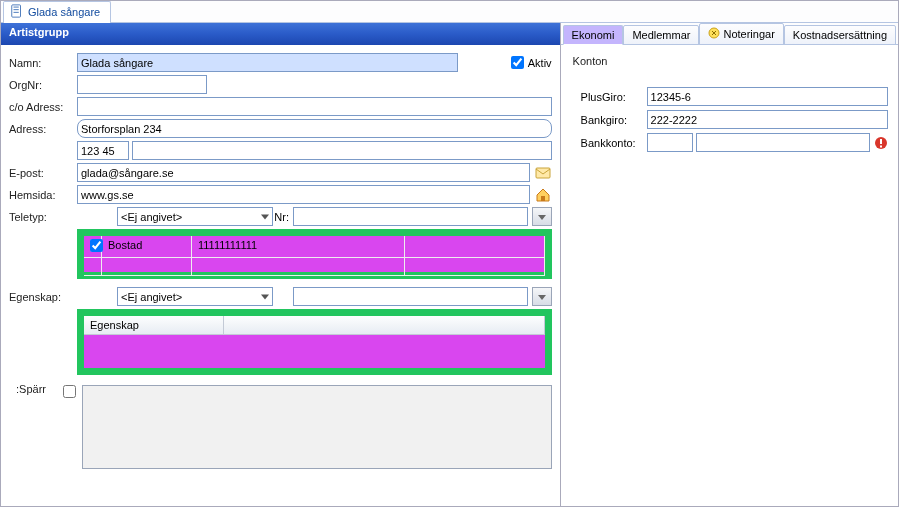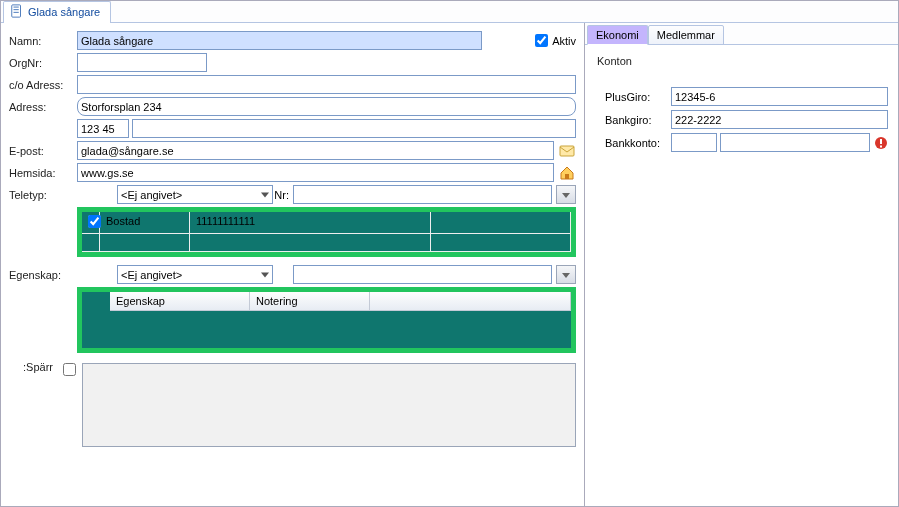--- a/index.html
+++ b/index.html
@@ -19,22 +19,22 @@
   input.txt, .sel, .txt2 { border:1px solid #7b9ac7; padding:1px 3px; height:19px; background:#fff; }
   input.txt.sel-hl { background:#cfe0ff; color:#000; }
   .txt { }
   .sel-wrap { position:relative; display:inline-block;padding-left:40px; }
   .sel-wrap::after { content:''; position:absolute; right:4px; top:50%; width:0;height:0; border-left:4px solid transparent; border-right:4px solid transparent; border-top:5px solid #555; transform:translateY(-50%); pointer-events:none;}
   .chk { width:13px; height:13px; margin:0 4px 0 0; }
   .aktiv-box { margin-left:6px; display:flex; align-items:center;padding-left:47px; }
   .icon-right { width:18px; height:18px; margin-left:4px; display:inline-flex; align-items:center; justify-content:center; border:1px solid transparent; }
   .down-btn { width:20px; height:19px; background:linear-gradient(#f5f6f8,#d8dde6); border:1px solid #9aa5b8; display:inline-flex; align-items:center; justify-content:center; margin-left:4px; }
   .down-btn svg { width:10px; height:10px; fill:#555; }
-  .grid { border:5px solid #22c55e; background:#0f766e; margin-top:2px; }
-  .grid-head { background:linear-gradient(#fdfefe,#e7ecf3); border-bottom:1px solid #c3cad6; display:flex;margin-left:28px; }
+  .grid { border:7px solid #22c55e; background:#d946ef; margin-top:2px; }
+  .grid-head { background:linear-gradient(#fdfefe,#e7ecf3); border-bottom:1px solid #c3cad6; display:flex; }
   .grid-head div { padding:3px 6px; border-right:1px solid #c3cad6; }
   .grid-body { min-height:36px; }
   .grid-row { display:flex; border-bottom:1px solid #eee; }
   .grid-row div { padding:3px 6px; border-right:1px solid #eee; }
   .sparr-area { border:1px solid #9aa5b8; background:#f1f1f1; height:84px; margin-top:2px; }
   
   .rtabs { height:22px; border-bottom:1px solid #b5c5e2; display:flex; align-items:flex-end; padding:0 2px; background:#fdfdfe;}
   .rtab { border:1px solid #b5c5e2; background:linear-gradient(#fdfdfe,#eef2fa); padding:3px 8px; margin-right:0; border-radius:2px 2px 0 0; margin-bottom:-1px;}
   .rtab.active { background:#c4b5fd; border-bottom:1px solid #fff; }
   .rcontent { padding:10px 10px; }
@@ -57,20 +57,23 @@
             <rect x="4" y="6" width="6" height="1" fill="#3a6db5"></rect>
             <rect x="4" y="9" width="6" height="1" fill="#3a6db5"></rect>
           </svg>
       </span>
       <span>Glada sångare</span>
     </div>
   </div>
 
   <div class="main">
     <div class="left">
+      <div class="header-bar">
+        <span>Artistgrupp</span>
+      </div>
       <div class="form">
 
         <div class="row">
           <div class="lbl">Namn:</div>
           <input class="txt sel-hl" style="flex: 1 1 0%;" value="Glada sångare">
           <label class="aktiv-box">
             <input type="checkbox" class="chk" checked="" style="">
             <span>Aktiv</span>
           </label>
         </div>
@@ -160,38 +163,45 @@
           <span class="down-btn">
             <svg viewBox="0 0 10 10">
                 <path d="M1 3 L5 8 L9 3 Z" fill="#666"></path>
               </svg>
           </span>
         </div>
 
         <div class="grid" style="margin-left:68px; height:66px;">
           <div class="grid-head">
             <div style="width:140px;">Egenskap</div>
-            <div style="width:120px;">Notering</div>
             <div style="flex:1;"></div>
           </div>
           <div class="grid-body"></div>
         </div>
 
         <div class="row" style="margin-top:8px; align-items:flex-start;">
-          <div class="lbl lbl-r" style="width:48px;">:Spärr</div>
+          <div class="lbl lbl-r" style="width:48px;text-align:center;">:Spärr</div>
           <input type="checkbox" class="chk" style="margin: 2px 6px 0px;">
           <div class="sparr-area" style="flex:1;"></div>
         </div>
       </div>
     </div>
 
     <div class="right">
       <div class="rtabs">
         <div class="rtab active"><span>Ekonomi</span></div>
         <div class="rtab"><span>Medlemmar</span></div>
+        <div class="rtab" style="display:flex;align-items:center;gap:3px;">
+          <span><svg width="12" height="12" viewBox="0 0 12 12">
+                <circle cx="6" cy="6" r="5" fill="#ffe05a" stroke="#caa21a"></circle>
+                <path d="M4 4 L8 8 M8 4 L4 8" stroke="#8a6d00" stroke-width="1" fill="none"></path>
+              </svg></span>
+          <span>Noteringar</span>
+        </div>
+        <div class="rtab"><span>Kostnadsersättning</span></div>
       </div>
       <div class="rcontent">
         <span class="fieldset-lbl">Konton</span>
         <div style="padding-left:10px;margin-top:19px;">
           <div class="rrow">
             <div class="rlbl">PlusGiro:</div>
             <input class="txt" style="flex: 1 1 0%;" value="12345-6">
           </div>
           <div class="rrow">
             <div class="rlbl">Bankgiro:</div>

